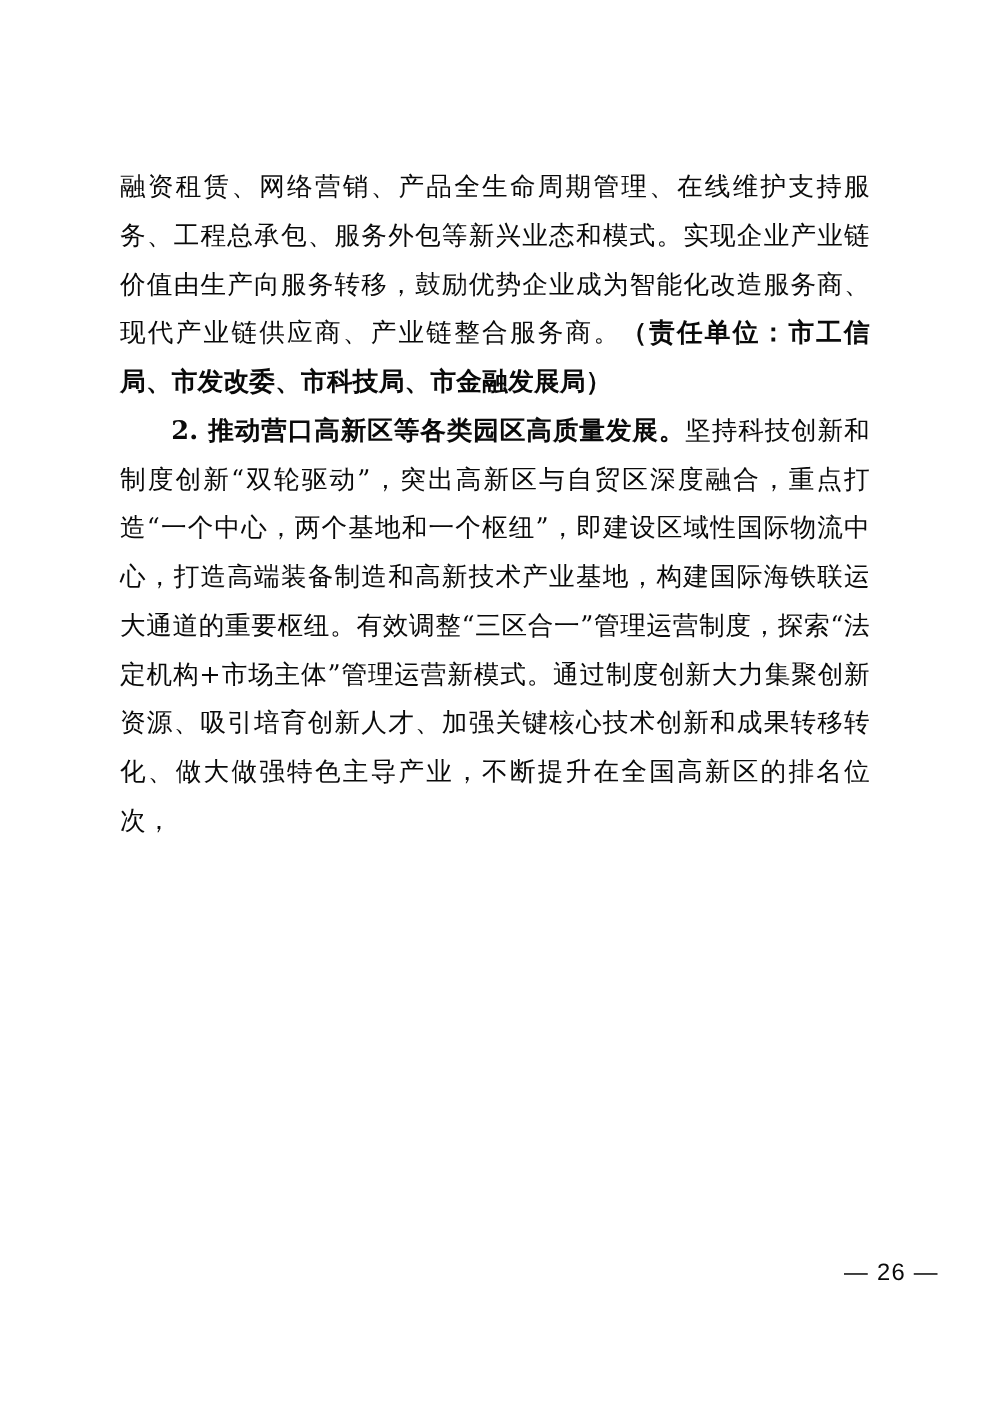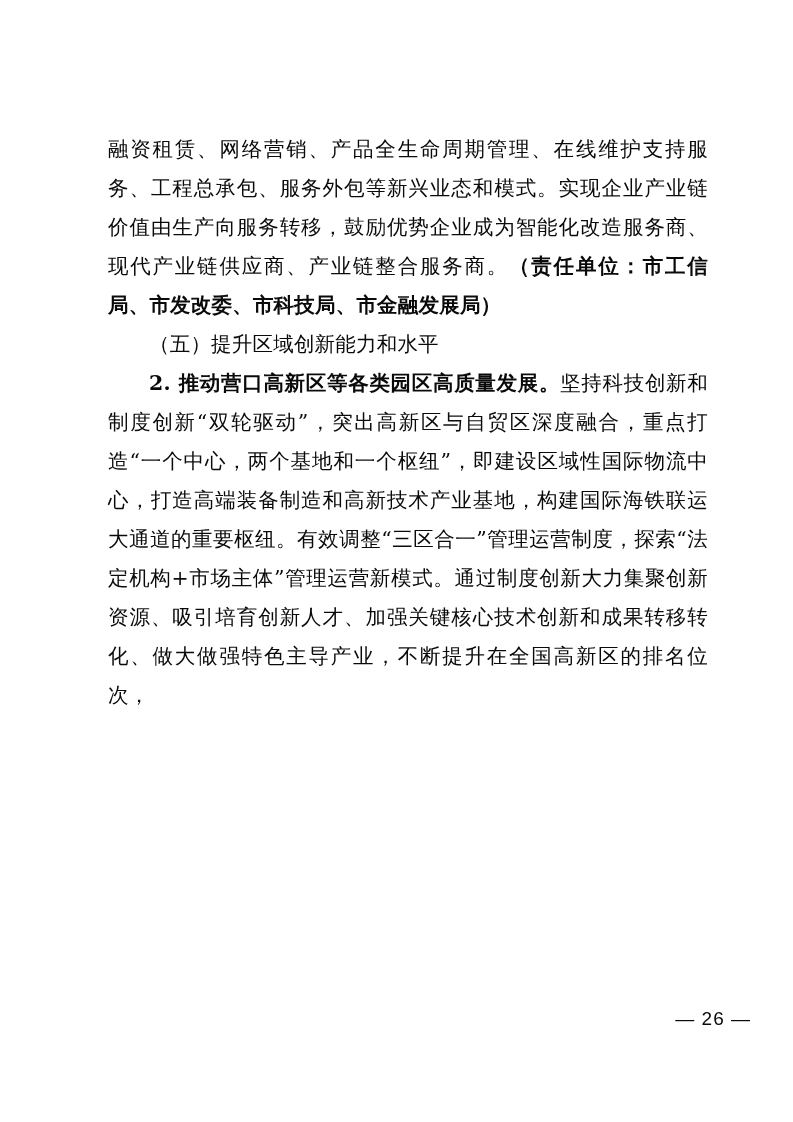--- a/index.html
+++ b/index.html
@@ -11,21 +11,21 @@
     position: relative;
     width: 793px;
     height: 1122px;
     background: #ffffff;
     margin: 0 auto;
     overflow: hidden;
     box-sizing: border-box;
   }
   .content {
     position: absolute;
-    left: 108px;
+    left: 96px;
     top: 130px;
     width: 600px;
   }
   .para {
     font-family: "DejaVu Serif", "Liberation Serif", serif;
     font-size: 20.5px;
     line-height: 39px;
     color: #0a0a0a;
     text-align: justify;
     text-justify: inter-ideograph;
@@ -55,21 +55,20 @@
   }
 </style>
 </head>
 <body>
 
 <div class="page">
   <div class="content">
 
     <p class="para"><span>融资租赁、网络营销、产品全生命周期管理、在线维护支持服务、工程总承包、服务外包等新兴业态和模式。实现企业产业链价值由生产向服务转移，鼓励优势企业成为智能化改造服务商、现代产业链供应商、产业链整合服务商。</span><span class="b">（责任单位：市工信局、市发改委、市科技局、市金融发展局）</span></p>
 
-    <p class="para indent2"><span>（五）提升区域创新能力和水平</span></p>
 
 
     <p class="para indent2"><span class="b">2.  推动营口高新区等各类园区高质量发展。</span><span>坚持科技创新和制度创新“双轮驱动”，突出高新区与自贸区深度融合，重点打造“一个中心，两个基地和一个枢纽”，即建设区域性国际物流中心，打造高端装备制造和高新技术产业基地，构建国际海铁联运大通道的重要枢纽。有效调整“三区合一”管理运营制度，探索“法定机构+市场主体”管理运营新模式。通过制度创新大力集聚创新资源、吸引培育创新人才、加强关键核心技术创新和成果转移转化、做大做强特色主导产业，不断提升在全国高新区的排名位次，</span></p>
 
   </div>
 
   <div class="pagenum"><span class="pagenum-inner">— 26 —</span></div>
 </div>
 
 </body></html>

